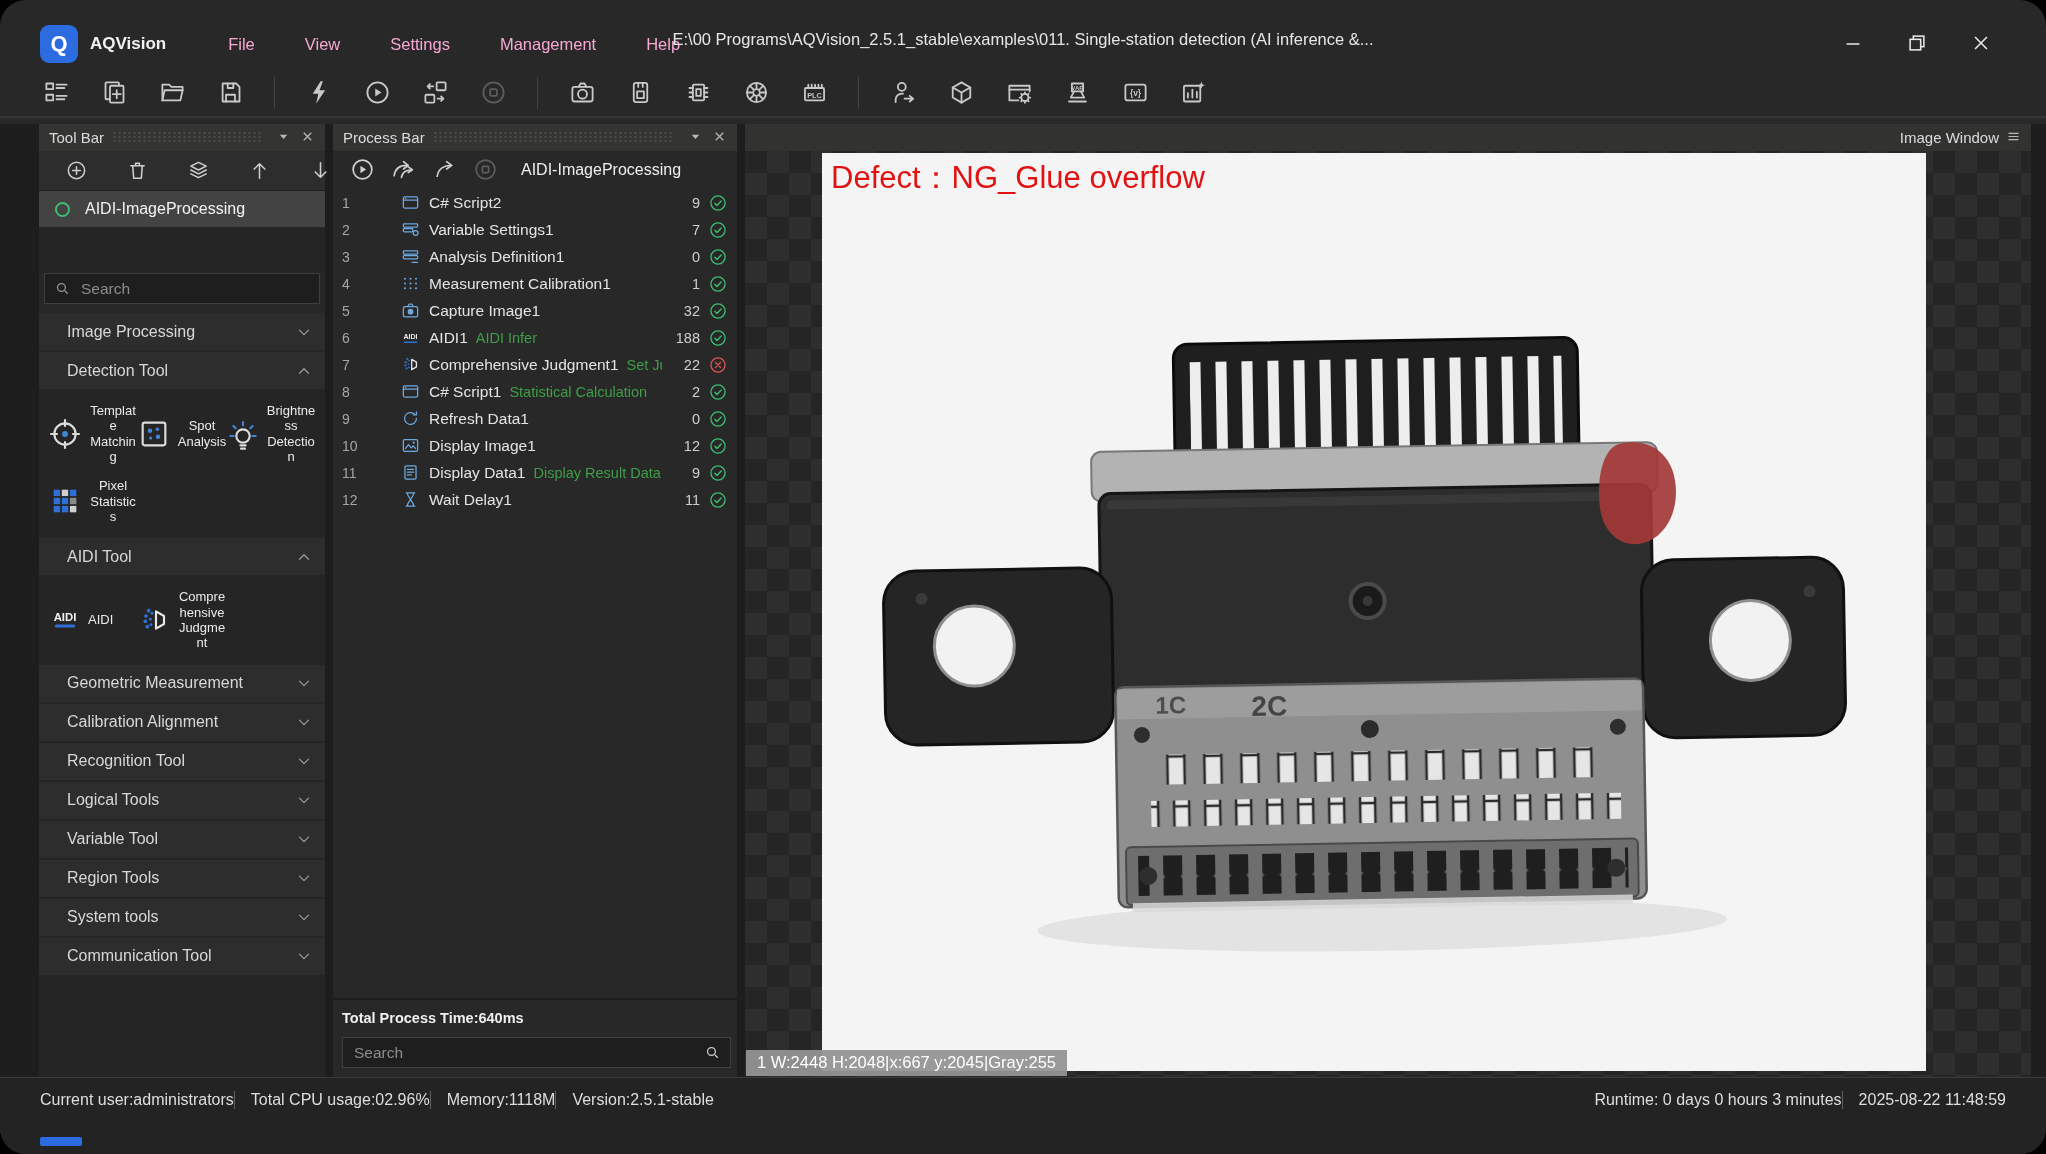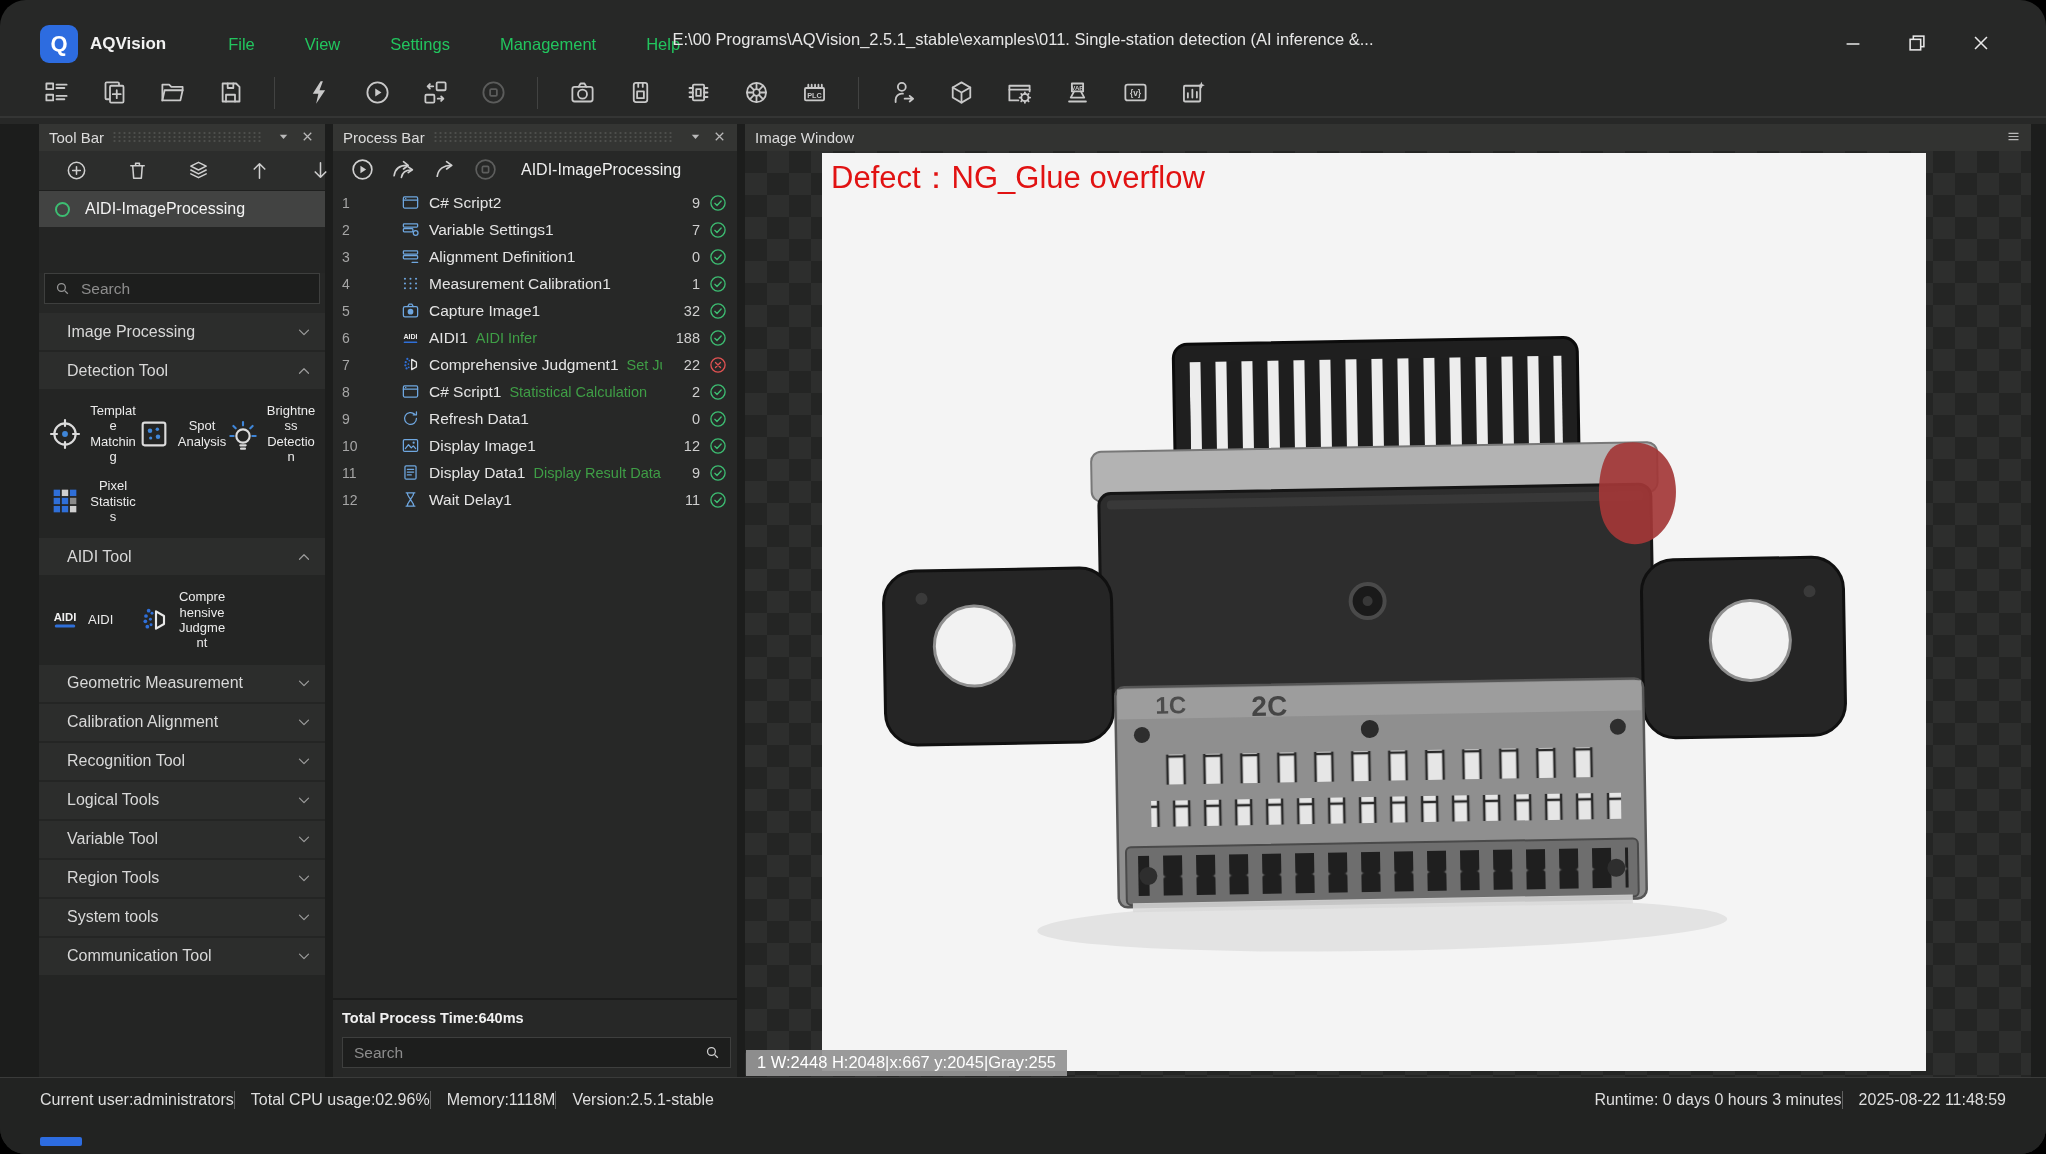--- a/index.html
+++ b/index.html
@@ -5,21 +5,21 @@
   html,body{margin:0;padding:0;background:#000;}
   body{width:2046px;height:1154px;font-family:"Liberation Sans",sans-serif;-webkit-font-smoothing:antialiased;}
   *{box-sizing:border-box;user-select:none;}
   .window{position:relative;width:2046px;height:1154px;background:#272827;border-radius:26px;overflow:hidden;}
 
   
   .titlebar{height:74px;display:flex;align-items:center;padding:14px 30px 0 40px;position:relative;color:#e8e8e8;}
   .logo{width:38px;height:38px;border-radius:9px;background:#2d6ce0;color:#fff;font-weight:800;font-size:22px;display:flex;align-items:center;justify-content:center;margin-right:12px;flex:none;}
   .app-name{font-size:17px;font-weight:700;color:#f2f2f2;margin-right:60px;text-align:center;}
   .menus{display:flex;gap:46px;}
-  .menu-item{background:none;border:none;color:#22c55e;font-size:16.5px;font-family:inherit;padding:4px 2px;cursor:pointer;}
+  .menu-item{background:none;border:none;color:#f9a8d4;font-size:16.5px;font-family:inherit;padding:4px 2px;cursor:pointer;}
   .title-path{position:absolute;left:50%;top:30px;transform:translateX(-50%);font-size:16.5px;color:#e6e6e6;white-space:nowrap;}
   .win-controls{margin-left:auto;display:flex;gap:38px;padding-right:22px;}
   .win-btn{background:none;border:none;color:#e8e8e8;width:26px;height:26px;padding:0;cursor:pointer;}
   .win-btn svg{width:22px;height:22px;}
 
   
   .toolbar{height:48px;display:flex;align-items:center;margin-top:-4px;padding-left:40px;border-bottom:2px solid #343534;}
   .tb-group{display:flex;gap:26px;padding:0 28px;align-items:center;}
   .tb-group + .tb-group{border-left:1px solid #424342;}
   .tb-group:first-child{padding-left:0;}
@@ -82,21 +82,21 @@
   .pb-status svg{width:20px;height:20px;}
   .pb-footer{flex:none;border-top:2px solid #1b1c1b;padding:9px 6px 9px 9px;}
   .pb-total{font-size:14.5px;font-weight:700;color:#f0f0f0;margin:1px 0 11px;}
   .pb-search{height:31px;background:#1d1e1d;border:1px solid #3e3f3e;display:flex;align-items:center;padding:0 9px;gap:8px;}
   .pb-search input{flex:1;background:transparent;border:none;outline:none;color:#d6d6d6;font-size:15.5px;font-family:inherit;min-width:0;}
   .pb-search input::placeholder{color:#8d8d8d;}
   .pb-search svg{width:17px;height:17px;color:#cfcfcf;flex:none;}
 
   
   .image-panel{flex:1;background:#1f201f;}
-  .image-panel .panel-header{background:#323331;justify-content:space-between;}
+  .image-panel .panel-header{background:#323331;justify-content:flex-end;}
   .image-body{flex:1;position:relative;overflow:hidden;background-color:#242524;
     background-image:linear-gradient(45deg,#2d2e2d 25%,transparent 25%,transparent 75%,#2d2e2d 75%),linear-gradient(45deg,#2d2e2d 25%,transparent 25%,transparent 75%,#2d2e2d 75%);
     background-size:44px 44px;background-position:0 0,22px 22px;}
   .photo{position:absolute;left:77px;top:2px;width:1104px;height:918px;background:#f4f4f4;overflow:hidden;}
   .defect-text{position:absolute;left:9px;top:4px;font-size:31px;color:#e11212;white-space:nowrap;}
   .photo svg.part{position:absolute;inset:0;}
   .img-overlay{position:absolute;left:1px;bottom:1px;background:rgba(148,148,148,.94);color:#fff;font-size:16.5px;padding:3px 11px 4px;white-space:nowrap;}
 
   
   .statusbar{position:absolute;left:0;right:0;bottom:0;height:77px;background:#222322;border-top:1px solid #3a3b3a;display:flex;align-items:flex-start;padding:13px 40px 0;font-size:16px;color:#dedede;}
@@ -591,21 +591,21 @@
           <div class="pb-row">
             <span class="pb-idx">3</span>
             <span class="icon pb-ico">
               <svg viewBox="0 0 24 24" fill="none" stroke="currentColor" stroke-width="1.6" stroke-linecap="round" stroke-linejoin="round">
                 <rect x="3" y="5" width="18" height="4" rx="1"></rect>
                 <rect x="3" y="11" width="18" height="4" rx="1"></rect>
                 <path d="M14 19.5h7"></path>
               </svg>
             </span>
             <span class="pb-name">
-              <span>Alignment Definition1</span>
+              <span>Analysis Definition1</span>
             </span>
             <span class="pb-count">0</span>
             <span class="icon pb-status">
               <svg viewBox="0 0 24 24" fill="none" stroke="currentColor" stroke-width="1.6" stroke-linecap="round" stroke-linejoin="round">
                 <circle cx="12" cy="12" r="8.5" stroke="#3dbd72"></circle>
                 <path d="m8.2 12.4 2.6 2.6 5-5.4" stroke="#3dbd72"></path>
               </svg>
             </span>
           </div>
           <div class="pb-row">

